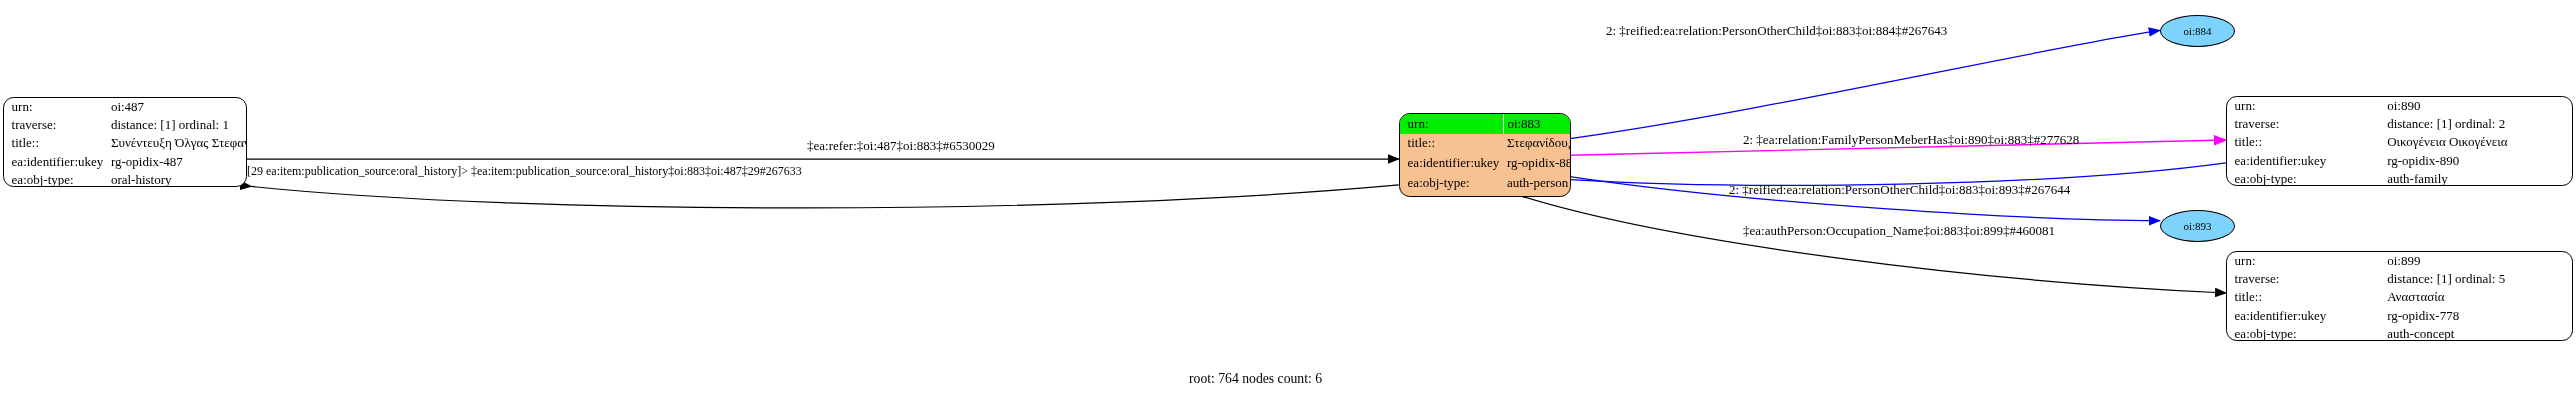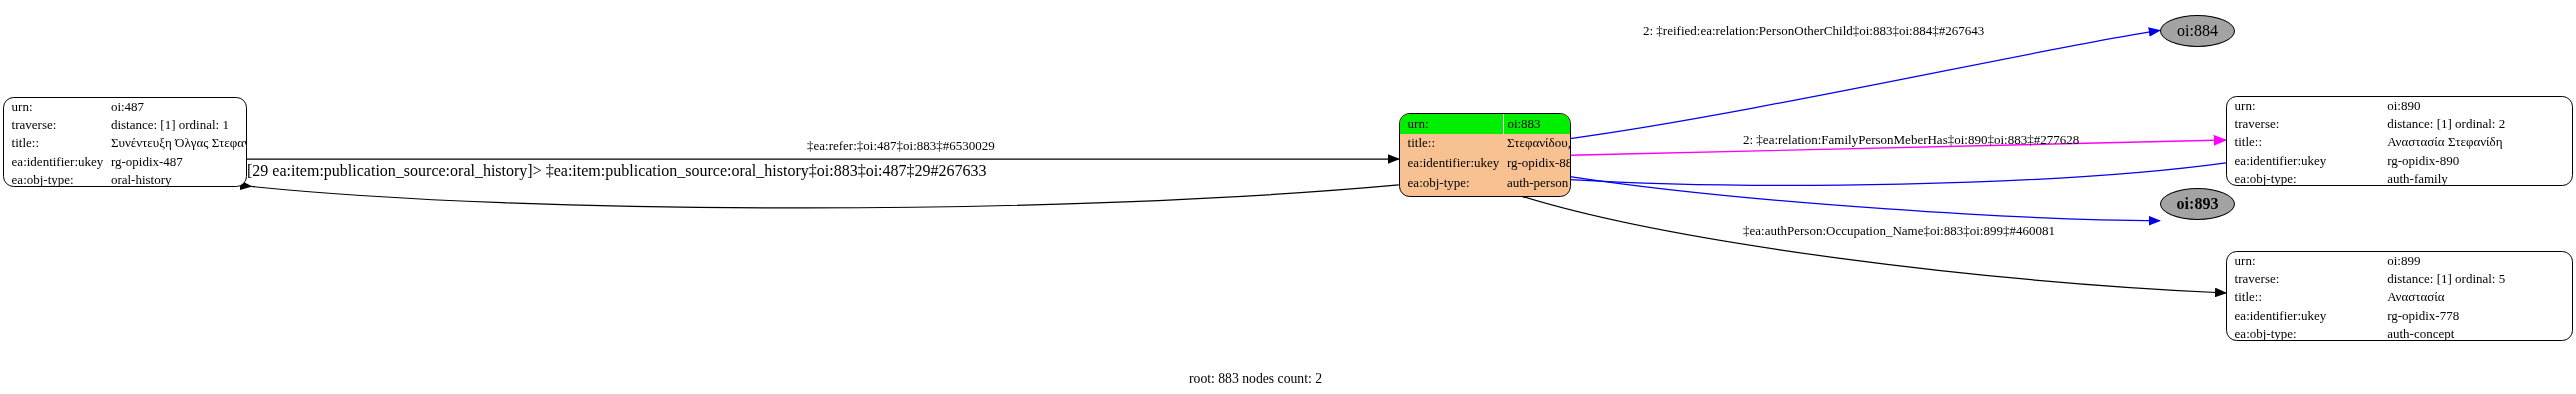--- a/index.html
+++ b/index.html
@@ -34,38 +34,38 @@
   }
   .cell.k{width:145px;}
   .cell.v{padding-left:3px;}
   .row.hl .cell{background:#00ee00;}
   .row.hl .cell.k{border-right:1.5px solid #ffffff;}
   .node.orange .cell{padding-top:1.5px;padding-bottom:1.5px;}
 
   
   .ell{
     position:absolute;
-    background:#a3a3a3;
+    background:#7dd3fc;
     border:1.1px solid #000000;
     border-radius:50%;
     display:flex;align-items:center;justify-content:center;
-    font-size:16px;
+    font-size:11px;
     z-index:4;
   }
 
   
   .elabel{
     position:absolute;
     font-size:13px;
     line-height:14.5px;
     white-space:nowrap;
     background:transparent;
     z-index:5;
   }
-  .elabel.small{font-size:16px;}
+  .elabel.small{font-size:12px;}
   .footer{
     position:absolute;
     font-size:13.7px;
     white-space:nowrap;
     z-index:5;
   }
 </style>
 </head>
 <body>
 
@@ -156,21 +156,21 @@
       <div class="row">
         <div class="cell k">urn:</div>
         <div class="cell v">oi:890</div>
       </div>
       <div class="row">
         <div class="cell k">traverse:</div>
         <div class="cell v">distance: [1]    ordinal: 2</div>
       </div>
       <div class="row">
         <div class="cell k">title::</div>
-        <div class="cell v">Αναστασία Στεφανίδη</div>
+        <div class="cell v">Οικογένεια Οικογένεια</div>
       </div>
       <div class="row">
         <div class="cell k">ea:identifier:ukey</div>
         <div class="cell v">rg-opidix-890</div>
       </div>
       <div class="row">
         <div class="cell k">ea:obj-type:</div>
         <div class="cell v">auth-family</div>
       </div>
     </div>
@@ -198,32 +198,33 @@
         <div class="cell k">ea:obj-type:</div>
         <div class="cell v">auth-concept</div>
       </div>
     </div>
   </div>
 
   <div class="ell" style="left:2160px;top:15px;width:73px;height:30px;">
     <span>oi:884</span>
   </div>
 
-  <div class="ell" style="left:2160px;top:188px;width:73px;height:30px;font-weight:bold;">
+  <div class="ell" style="left:2160px;top:210px;width:73px;height:30px;">
     <span>oi:893</span>
   </div>
 
   <div class="elabel" style="left:807px;top:139px;text-align:center;">‡ea:refer:‡oi:487‡oi:883‡#6530029</div>
 
   <div class="elabel small" style="left:247px;top:164px;">[29 ea:item:publication_source:oral_history]&gt; ‡ea:item:publication_source:oral_history‡oi:883‡oi:487‡29#267633</div>
 
-  <div class="elabel" style="left:1606px;top:23.6px;margin-left:37px;">2: ‡reified:ea:relation:PersonOtherChild‡oi:883‡oi:884‡#267643</div>
+  <div class="elabel" style="left:1606px;top:23.6px;">2: ‡reified:ea:relation:PersonOtherChild‡oi:883‡oi:884‡#267643</div>
 
 
   <div class="elabel" style="left:1743px;top:133px;">2: ‡ea:relation:FamilyPersonMeberHas‡oi:890‡oi:883‡#277628</div>
 
+  <div class="elabel" style="left:1729px;top:183px;">2: ‡reified:ea:relation:PersonOtherChild‡oi:883‡oi:893‡#267644</div>
 
   <div class="elabel" style="left:1743px;top:224px;">‡ea:authPerson:Occupation_Name‡oi:883‡oi:899‡#460081</div>
 
-  <div class="footer" style="left:1189px;top:371px;">root: 883 nodes count: 2</div>
+  <div class="footer" style="left:1189px;top:371px;">root: 764 nodes count: 6</div>
 
 </div>
 
 
 </body></html>

